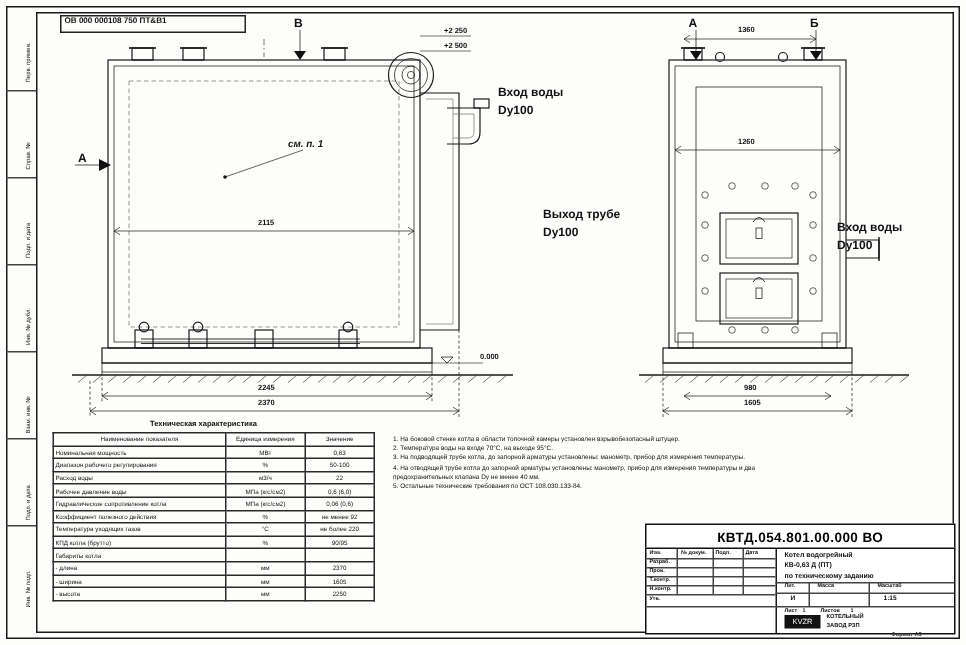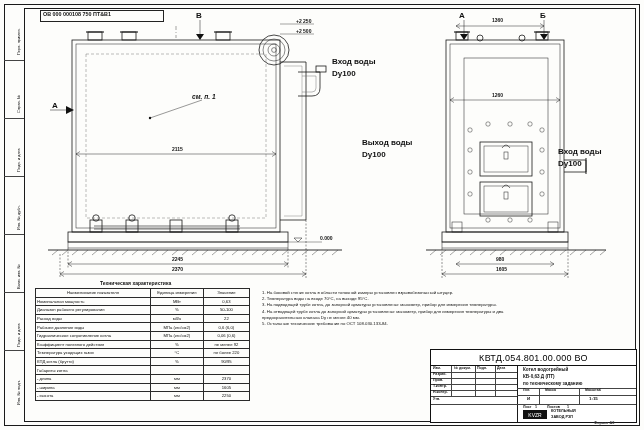--- a/index.html
+++ b/index.html
@@ -9,21 +9,21 @@
   .ln{position:absolute;background:#1a1a1a;}
   .thin{background:#444;}
   .txt{position:absolute;color:#111;white-space:nowrap;line-height:1;font-weight:bold;}
   .vtxt{position:absolute;color:#111;white-space:nowrap;transform-origin:0 0;transform:rotate(-90deg);line-height:1;}
   .dim{font-size:5px;color:#111;}
   .lbl{font-size:8px;}
   table{border-collapse:collapse;}
   .tbl td{border:0.6px solid #2a2a2a;font-size:4.2px;padding:0 1px;height:7.6px;color:#111;}
   .tbl .hd{font-size:4.2px;text-align:center;}
   .notes{font-size:4.3px;color:#111;line-height:1.45;}
-  .big{font-size:9px;font-weight:normal;letter-spacing:0.3px;}
+  .big{font-size:9px;font-weight:bold;letter-spacing:0.3px;}
   svg{display:block;}
 </style>
 </head>
 <body>
 
 <div id="sheet">
 
   <div class="ln" style="left:4px;top:4px;width:636px;height:1px;"></div>
   <div class="ln" style="left:4px;top:425px;width:636px;height:1px;"></div>
   <div class="ln" style="left:4px;top:4px;width:1px;height:422px;"></div>
@@ -173,21 +173,21 @@
 
   <div class="txt" style="left:296px;top:19px;font-size:5px;">+2 250</div>
   <div class="txt" style="left:296px;top:29px;font-size:5px;">+2 500</div>
   <div class="txt" style="left:320px;top:236px;font-size:5px;">0.000</div>
 
   <div class="txt" style="left:192px;top:94px;font-size:6.6px;font-style:italic;">см. п. 1</div>
 
   <div class="txt" style="left:332px;top:58px;font-size:8px;">Вход воды</div>
   <div class="txt" style="left:332px;top:70px;font-size:8px;">Dy100</div>
 
-  <div class="txt" style="left:362px;top:139px;font-size:8px;">Выход воды</div>
+  <div class="txt" style="left:362px;top:139px;font-size:8px;">Выход трубе</div>
   <div class="txt" style="left:362px;top:151px;font-size:8px;">Dy100</div>
 
   <svg class="abs" style="left:418px;top:14px;" width="200" height="270" viewBox="0 0 200 270">
     <g stroke="#1a1a1a" fill="none" stroke-width="0.8">
 
       <rect x="28" y="26" width="118" height="192"></rect>
       <rect x="32" y="30" width="110" height="184" stroke-width="0.5"></rect>
 
       <rect x="46" y="44" width="84" height="156" stroke-width="0.5"></rect>
 

